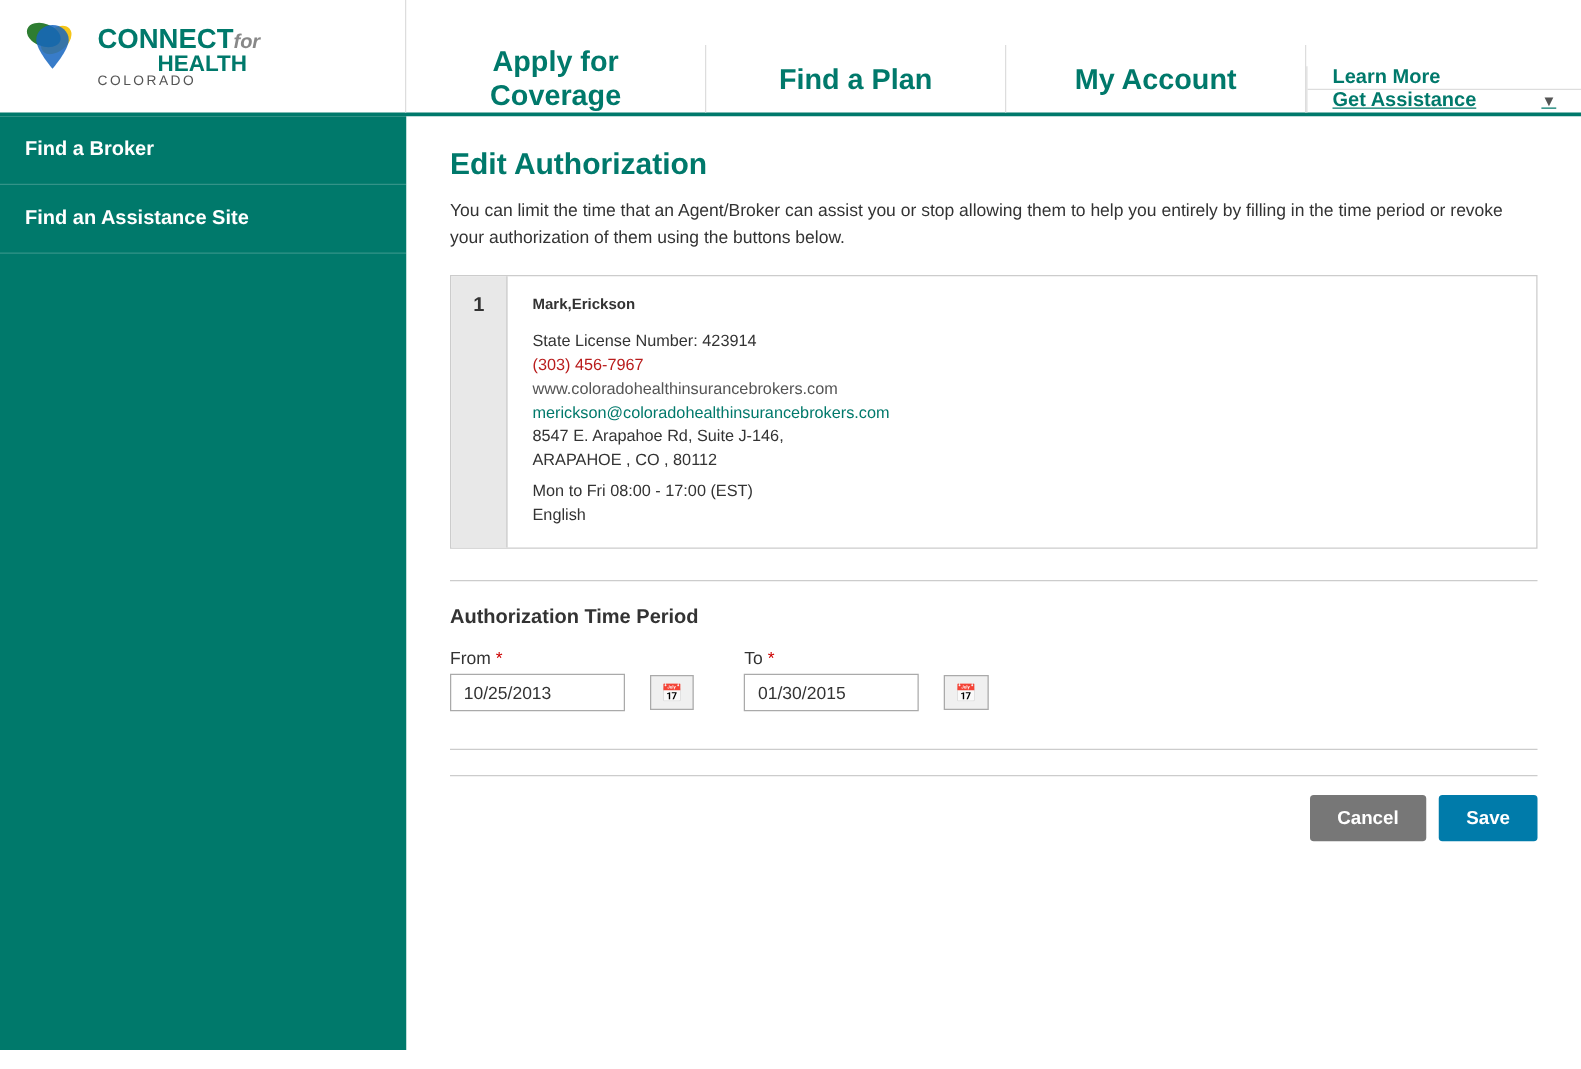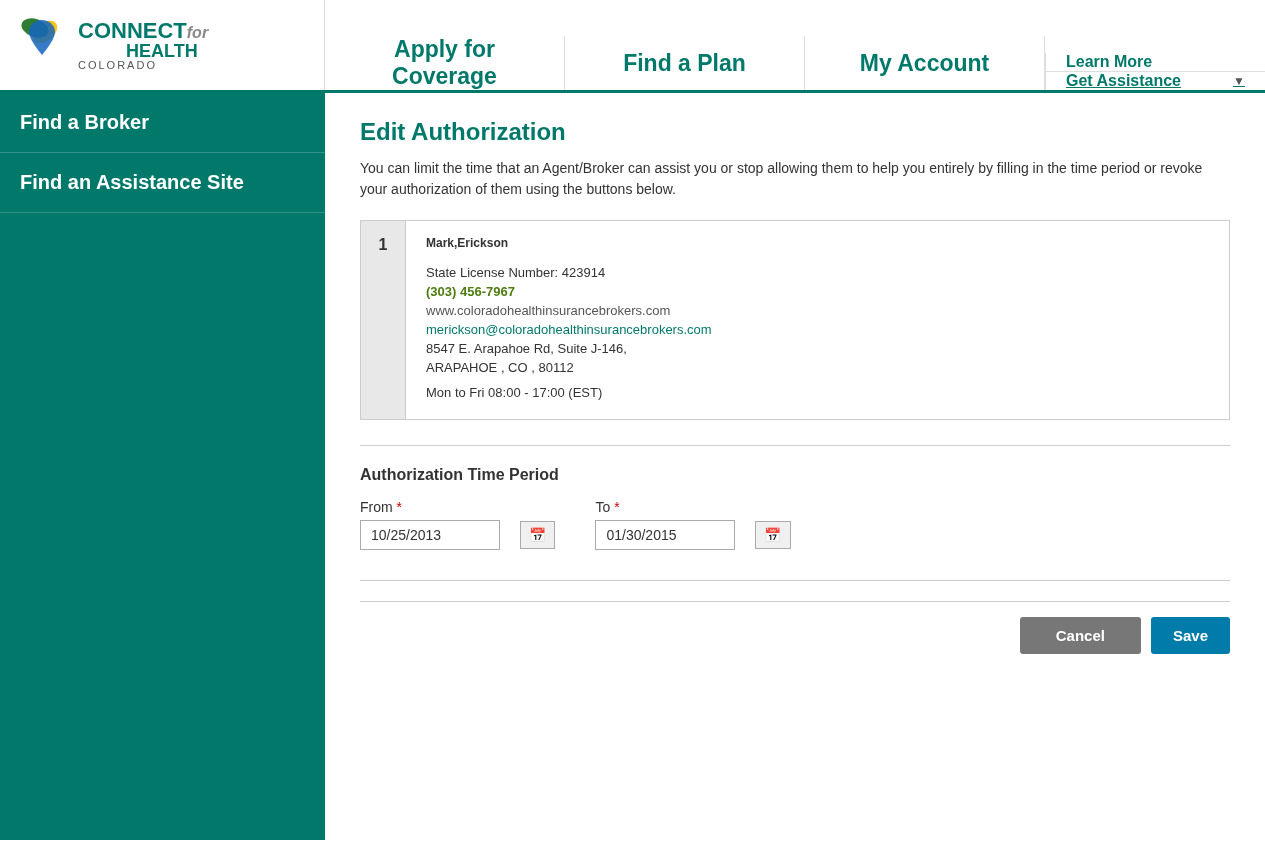--- a/index.html
+++ b/index.html
@@ -104,21 +104,21 @@
     .sidebar {
       width: 325px;
       min-width: 325px;
       background: #00796b;
     }
     .sidebar-item {
       display: flex;
       align-items: center;
       padding: 18px 20px;
       color: #fff;
-      font-size: 20px;
+      font-size: 16px;
       font-weight: 600;
       cursor: pointer;
       border-bottom: 1px solid rgba(255,255,255,0.2);
     }
 
     
     .main-content {
       flex: 1;
       padding: 25px 35px;
     }
@@ -164,22 +164,22 @@
       font-weight: bold;
       color: #333;
       margin-bottom: 15px;
     }
     .broker-detail {
       font-size: 13px;
       color: #333;
       margin-bottom: 4px;
     }
     .broker-detail.phone {
-      color: #4d7c0f;
-      font-weight: bold;
+      color: #b91c1c;
+      font-weight: normal;
     }
     .broker-detail.website {
       color: #555;
     }
     .broker-detail.email {
       color: #00796b;
     }
     .broker-detail.hours {
       margin-top: 10px;
     }
@@ -244,21 +244,21 @@
       display: flex;
       justify-content: flex-end;
       gap: 10px;
       padding-top: 15px;
       border-top: 1px solid #ccc;
     }
     .btn-cancel {
       background: #777;
       color: #fff;
       border: none;
-      padding: 10px 36px;
+      padding: 10px 22px;
       font-size: 15px;
       font-weight: 600;
       cursor: pointer;
       border-radius: 3px;
     }
     .btn-save {
       background: #007baa;
       color: #fff;
       border: none;
       padding: 10px 22px;
@@ -328,20 +328,21 @@
       <div class="broker-number">1</div>
       <div class="broker-info">
         <div class="broker-name">Mark,Erickson</div>
         <div class="broker-detail">State License Number: 423914</div>
         <div class="broker-detail phone">(303) 456-7967</div>
         <div class="broker-detail website">www.coloradohealthinsurancebrokers.com</div>
         <div class="broker-detail email">merickson@coloradohealthinsurancebrokers.com</div>
         <div class="broker-detail">8547 E. Arapahoe Rd, Suite J-146,</div>
         <div class="broker-detail">ARAPAHOE , CO , 80112</div>
         <div class="broker-detail hours">Mon to Fri 08:00 - 17:00 (EST)</div>
+        <div class="broker-detail">English</div>
       </div>
     </div>
 
     <hr class="section-divider">
 
     <div class="section-title">Authorization Time Period</div>
 
     <div class="date-fields">
 
       <div class="date-group">

